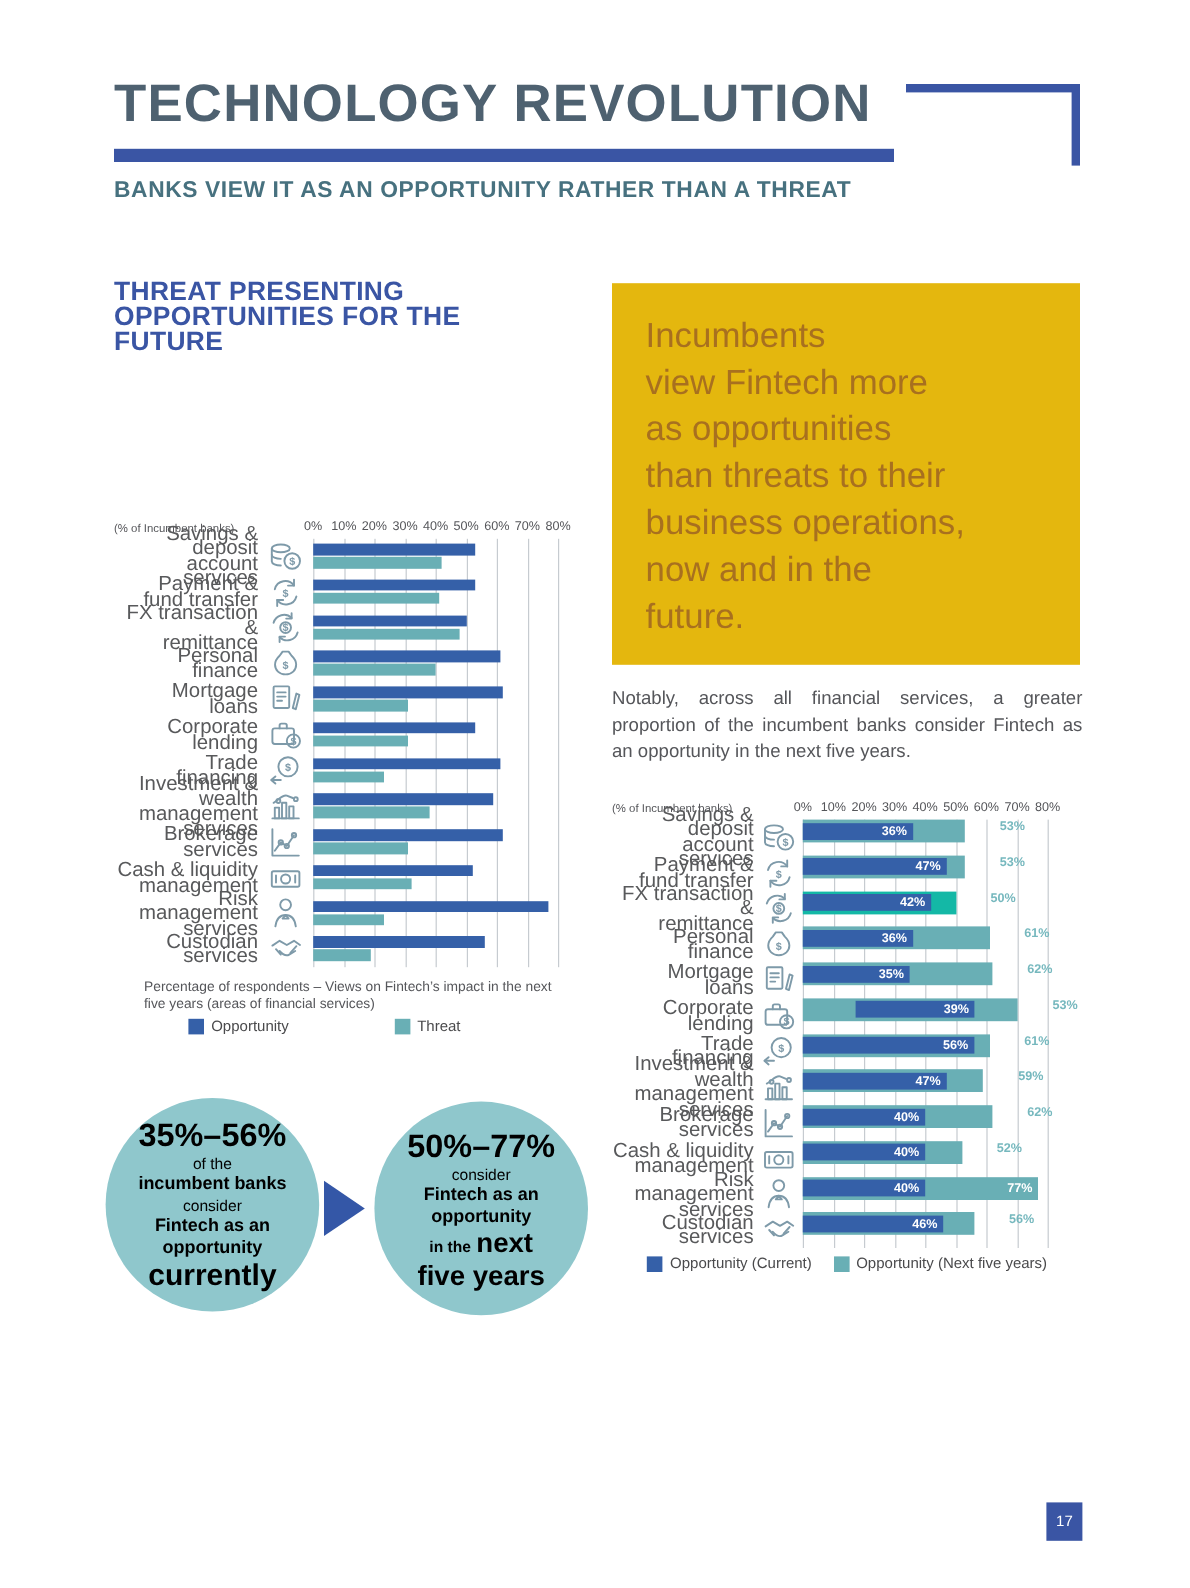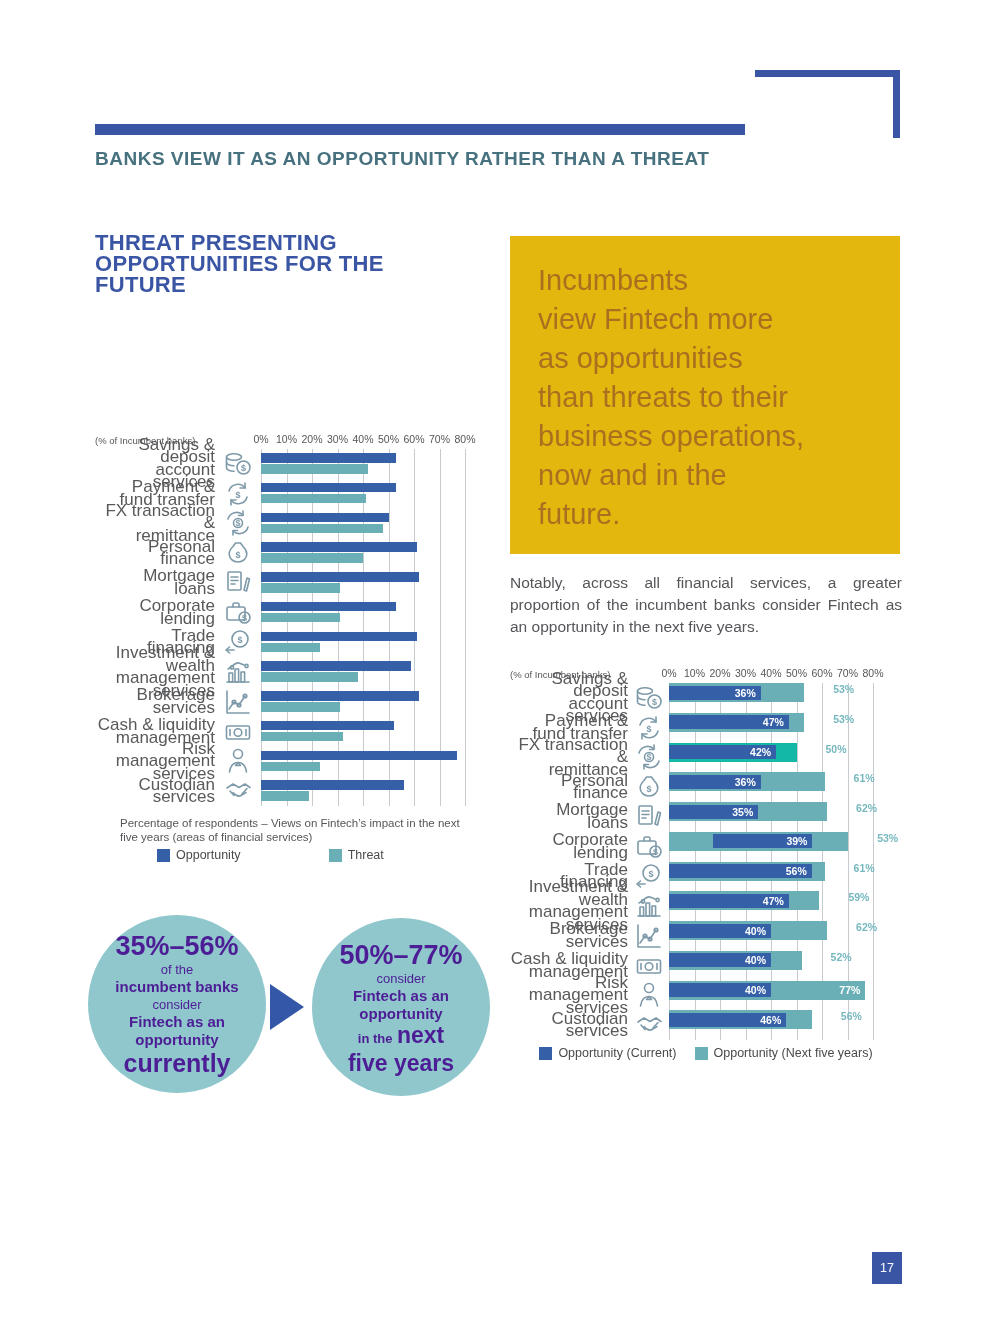--- a/index.html
+++ b/index.html
@@ -54,21 +54,21 @@
   .v-next{font-size:10.5px;font-weight:700;color:#76B8BE;margin-left:5px;white-space:nowrap;}
   .v-next.inside{position:absolute;right:5px;margin:0;color:#fff;}
   
   .legend{position:absolute;display:flex;align-items:center;font-size:12.5px;color:#4A4A4C;}
   #legend1{left:95px;top:848px;width:392px;padding-left:62px;gap:88px;box-sizing:border-box;}
   #legend2{left:510px;top:1046px;width:392px;justify-content:center;gap:18px;}
   .legend-item{display:flex;align-items:center;gap:6px;white-space:nowrap;}
   .swatch{width:13px;height:13px;flex:0 0 13px;}
   
   .circle{position:absolute;width:178px;height:178px;border-radius:50%;background:#8FC7CC;
-        color:#4c1d95;display:flex;flex-direction:column;align-items:center;justify-content:center;
+        color:#000000;display:flex;flex-direction:column;align-items:center;justify-content:center;
         text-align:center;}
   .circle1{left:88px;top:915px;}
   .circle2{left:312px;top:918px;}
   .cir-stat{font-size:27px;font-weight:700;line-height:30px;}
   .cir-small{font-size:13px;line-height:17px;}
   .cir-mid{font-size:15px;font-weight:700;line-height:18px;}
   .cir-big{font-size:25px;font-weight:700;line-height:28px;}
   .cir-line{line-height:24px;}
   .cir-inthe{font-size:13px;font-weight:700;}
   .cir-big-inline{font-size:23px;font-weight:700;}
@@ -82,20 +82,21 @@
   .f-org{font-size:13.5px;letter-spacing:1px;color:#87898C;}
   .f-title{font-size:13.5px;font-weight:700;color:#3A3A3A;margin-top:4px;}
   .page-badge{position:absolute;left:872px;top:1252px;width:30px;height:32px;background:#3A55A4;
         color:#fff;font-size:12.5px;display:flex;align-items:center;justify-content:center;}
 </style>
 </head>
 <body>
 
 <div class="page">
 
+  <h1 class="page-title">TECHNOLOGY REVOLUTION</h1>
   <div class="title-rule"></div>
   <div class="bracket-h"></div>
   <div class="bracket-v"></div>
   <h2 class="page-subtitle">BANKS VIEW IT AS AN OPPORTUNITY RATHER THAN A THREAT</h2>
 
   <h3 class="left-heading">THREAT PRESENTING
 OPPORTUNITIES FOR THE
 FUTURE</h3>
 
   <div class="chart" id="chart1">

